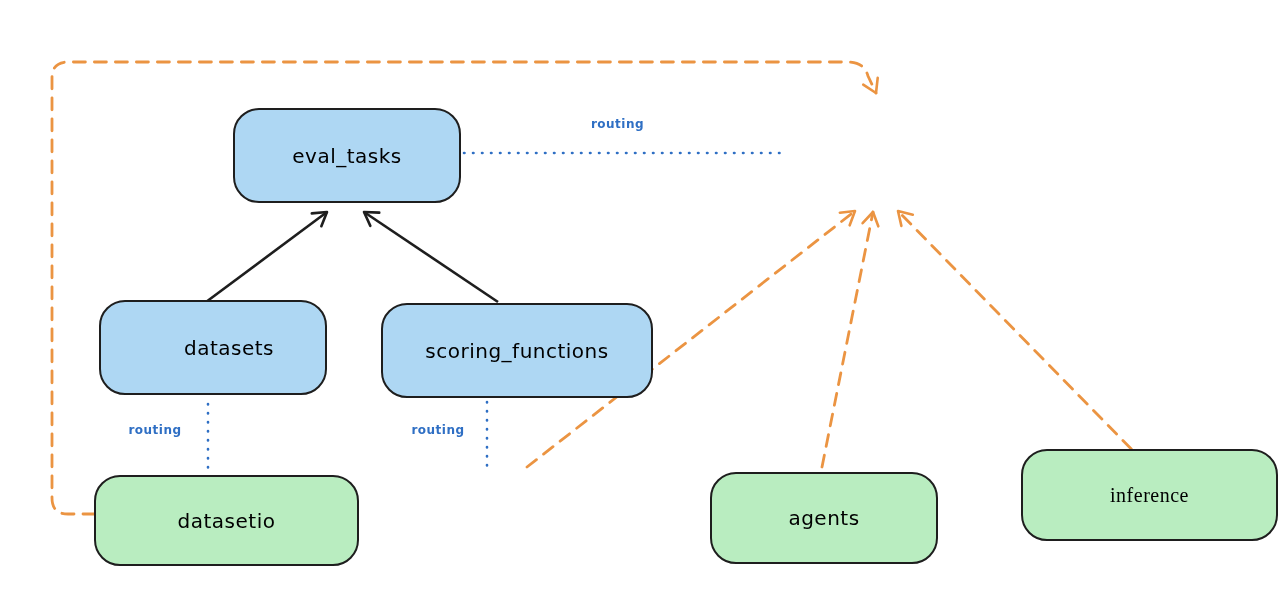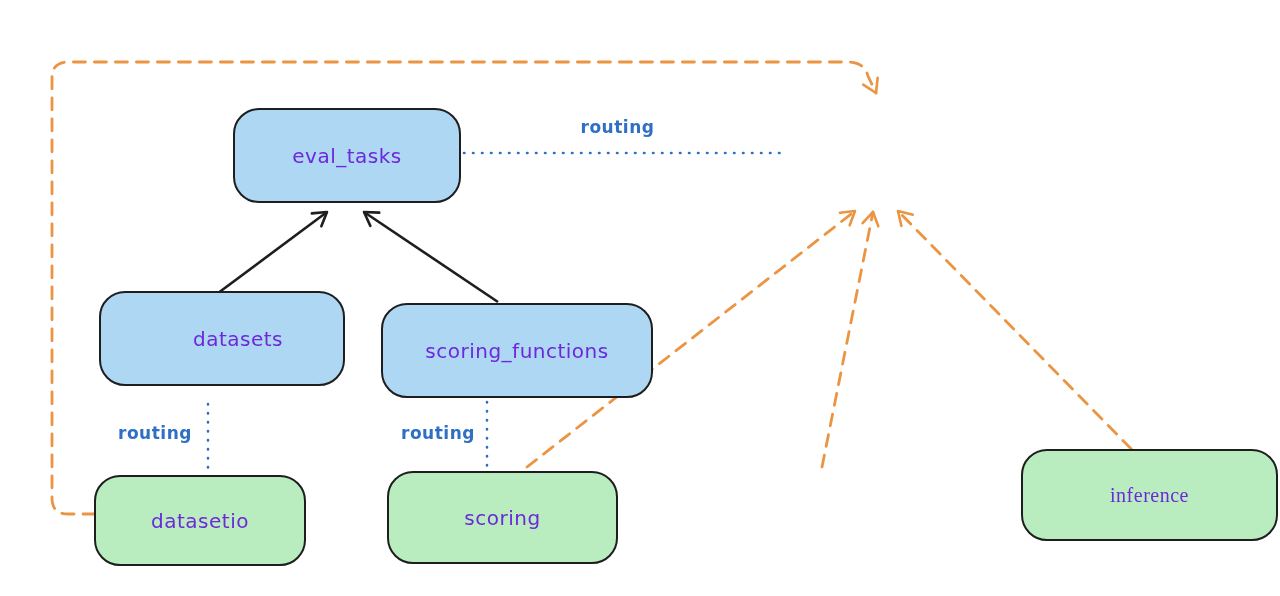--- a/index.html
+++ b/index.html
@@ -23,30 +23,30 @@
   }
   .node {
     position: absolute;
     box-sizing: border-box;
     border: 2.5px solid var(--stroke, #1e1e1e);
     border-radius: 26px;
     display: flex;
     align-items: center;
     justify-content: center;
     font-size: 20px;
-    color: #6d28d9;
+    color: #000000;
     letter-spacing: 0.5px;
   }
   .node.blue  { background: var(--blue-fill, #aed7f3); }
   .node.green { background: var(--green-fill, #b9edc0); }
 
   .edge-label {
     position: absolute;
     color: var(--routing-blue, #2f6fc4);
-    font-size: 17px;
+    font-size: 12px;
     font-weight: bold;
     letter-spacing: 0.5px;
     text-align: center;
   }
 
   .black-edge  { stroke: var(--stroke, #1e1e1e); stroke-width: 2.6; fill: none; }
   .blue-dotted { stroke: var(--routing-blue, #2f6fc4); stroke-width: 2.6; fill: none;
                  stroke-dasharray: 0.5 8.5; stroke-linecap: round; }
   .orange-dash { stroke: var(--orange, #eb9442); stroke-width: 2.8; fill: none;
                  stroke-dasharray: 12 9; stroke-linecap: round; stroke-linejoin: round; }
@@ -77,37 +77,37 @@
     <path class="orange-dash" d="M 95 514 L 68 514 Q 52 514 52 498 L 52 78 Q 52 62 68 62 L 848 62 Q 864 62 868 76 L 876 93" marker-end="url(#ah-orange)"></path>
     <path class="orange-dash" d="M 527 467 L 855 211" marker-end="url(#ah-orange)"></path>
     <path class="orange-dash" d="M 822 467 L 873 212" marker-end="url(#ah-orange)"></path>
     <path class="orange-dash" d="M 1146 464 L 898 211" marker-end="url(#ah-orange)"></path>
   </svg>
 
   <div class="node blue" style="left:233px; top:108px; width:228px; height:95px;">
     <span>eval_tasks</span>
   </div>
 
-  <div class="node blue" style="left:99px; top:291px; width:246px; height:95px;padding-left:32px;">
+  <div class="node blue" style="left:99px; top:300px; width:228px; height:95px;padding-left:32px;">
     <span>datasets</span>
   </div>
 
   <div class="node blue" style="left:381px; top:303px; width:272px; height:95px;">
     <span>scoring_functions</span>
   </div>
 
 
-  <div class="node green" style="left:94px; top:475px; width:212px; height:91px;">
+  <div class="node green" style="left:94px; top:475px; width:265px; height:91px;">
     <span>datasetio</span>
   </div>
 
-  <div class="node green" style="left:387px; top:471px; width:231px; height:93px;">
-    <span>scoring</span>
+
+  <div class="node green" style="left:710px; top:472px; width:228px; height:92px;">
+    <span>agents</span>
   </div>
-
 
   <div class="node green" style="left:1021px; top:449px; width:257px; height:92px;font-family:Liberation Serif, serif;">
     <span>inference</span>
   </div>
 
   <div class="edge-label" style="left:555px; top:117px; width:125px;">routing</div>
 
   <div class="edge-label" style="left:113px; top:423px; width:84px;">routing</div>
 
   <div class="edge-label" style="left:396px; top:423px; width:84px;">routing</div>

